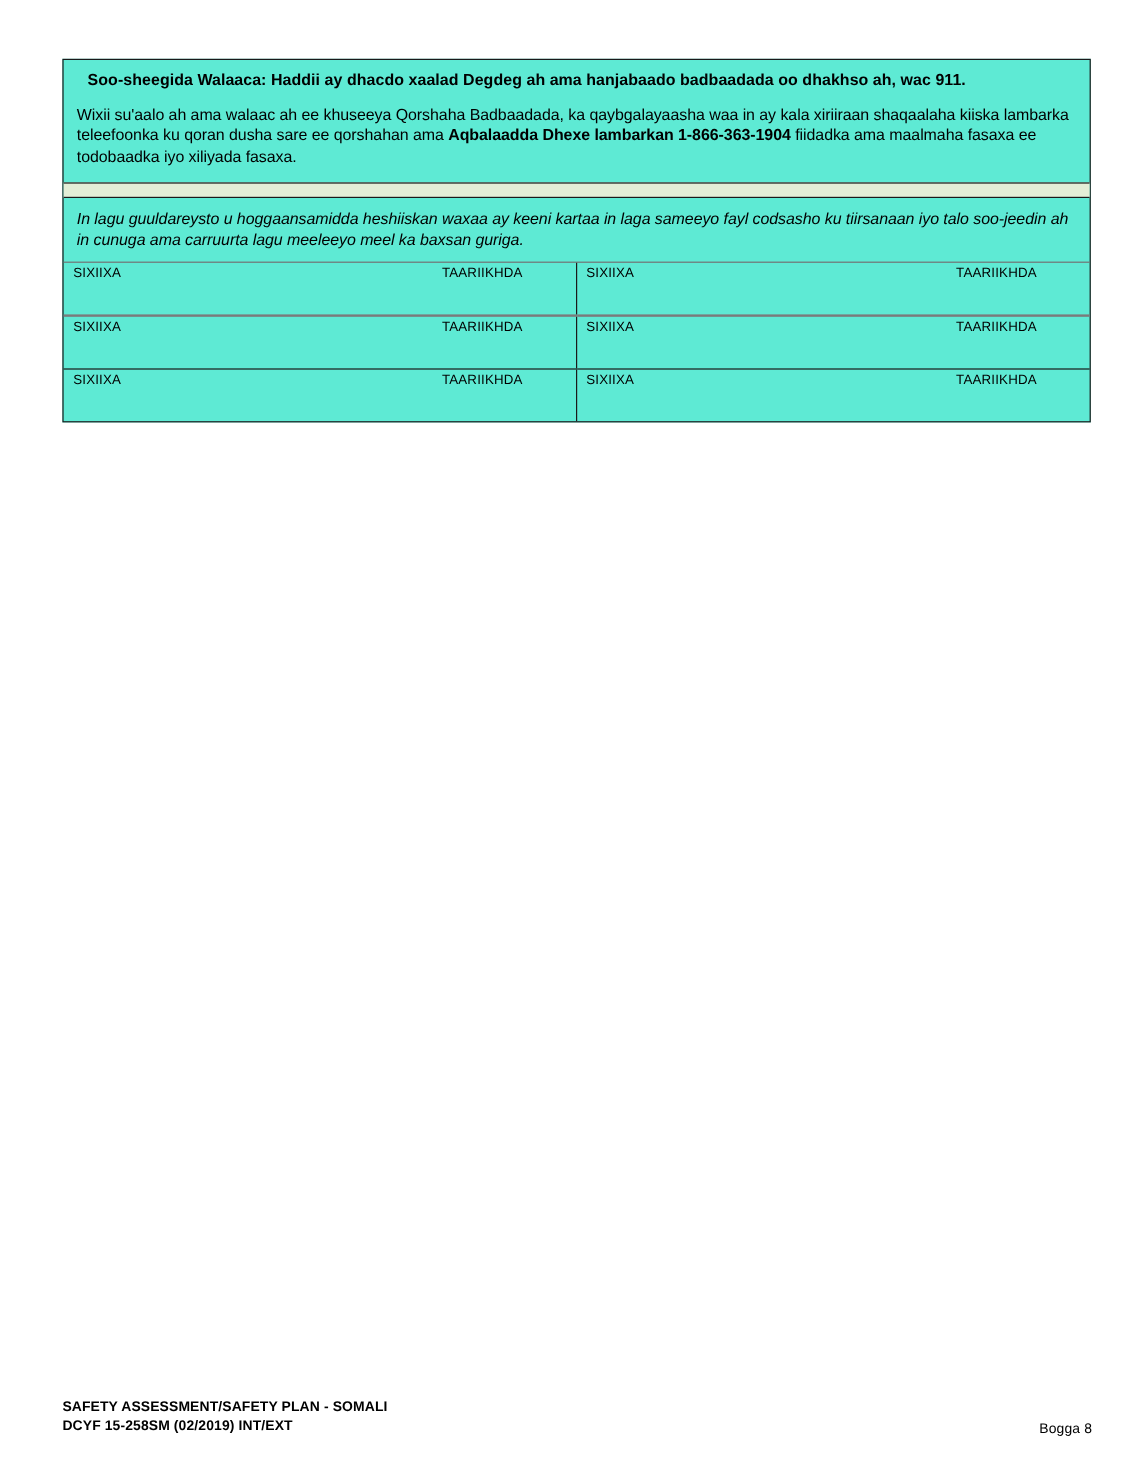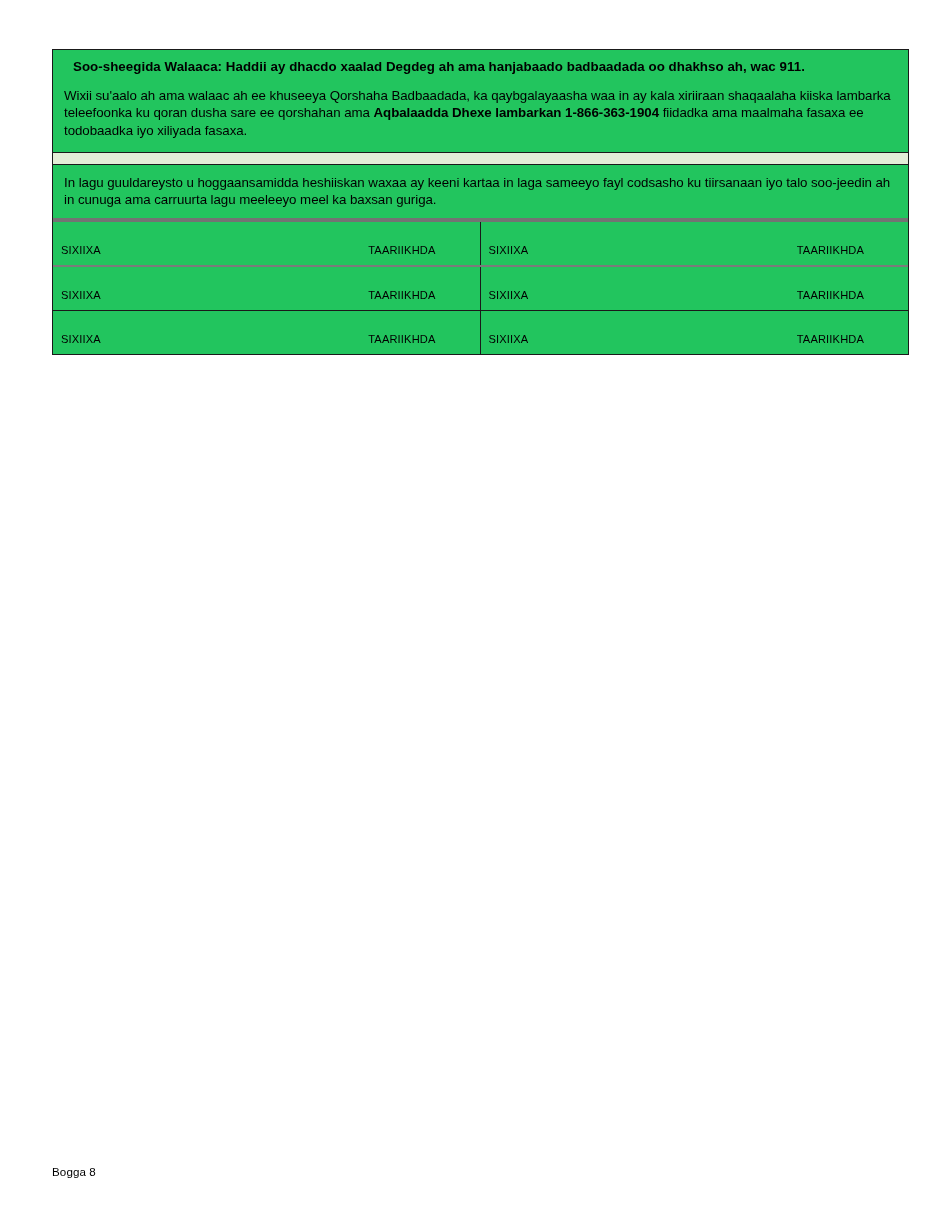--- a/index.html
+++ b/index.html
@@ -17,21 +17,21 @@
   }
 
   
   .form-box {
     position: absolute;
     left: 52px;
     top: 49px;
     width: 857px;            
     border: 1px solid #1a1a1a;
     box-sizing: border-box;
-    background: #22c55e;
+    background: #5eead4;
   }
 
   
   .notice-block {
     padding: 9px 10px 10px 10px;
   }
   .notice-heading {
     font-size: 13.3px;
     font-weight: bold;
     line-height: 1.25;
@@ -51,21 +51,22 @@
     height: 11px;
     background: #e3eed7;
     border-top: 1px solid #1a1a1a;
     border-bottom: 1px solid #1a1a1a;
     box-sizing: content-box;
   }
 
   
   .consequence-block {
     padding: 9px 10px 9px 11px;
-    border-bottom: 4px solid #737373;
+    border-bottom: 1px solid #737373;
+    font-style: italic;
   }
   .consequence-text {
     font-size: 13.3px;
     line-height: 1.34;
     margin: 0;
     letter-spacing: -0.05px;
   }
 
   
   .sig-title-row {
@@ -102,21 +103,20 @@
     display: flex;
     align-items: baseline;
   }
   .sig-label {
     font-size: 11.1px;
     letter-spacing: 0.15px;
     white-space: nowrap;
   }
   .sig-label-sign {
     margin-left: 8px;
-    margin-top: 19px;
   }
   .sig-label-date {
     margin-left: auto;
     margin-right: 44px;
   }
   .sig-cell-right .sig-label-date { margin-right: 44px; }
 
   
   .page-footer {
     position: absolute;
@@ -214,14 +214,18 @@
             </div>
           </div>
         </td>
       </tr>
     </tbody>
   </table>
 
 </div>
 
 <div class="page-footer">
+  <div class="footer-left">
+    <div>SAFETY ASSESSMENT/SAFETY PLAN - SOMALI</div>
+    <div>DCYF 15-258SM (02/2019) INT/EXT</div>
+  </div>
   <div class="footer-right">Bogga 8</div>
 </div>
 
 </body></html>

